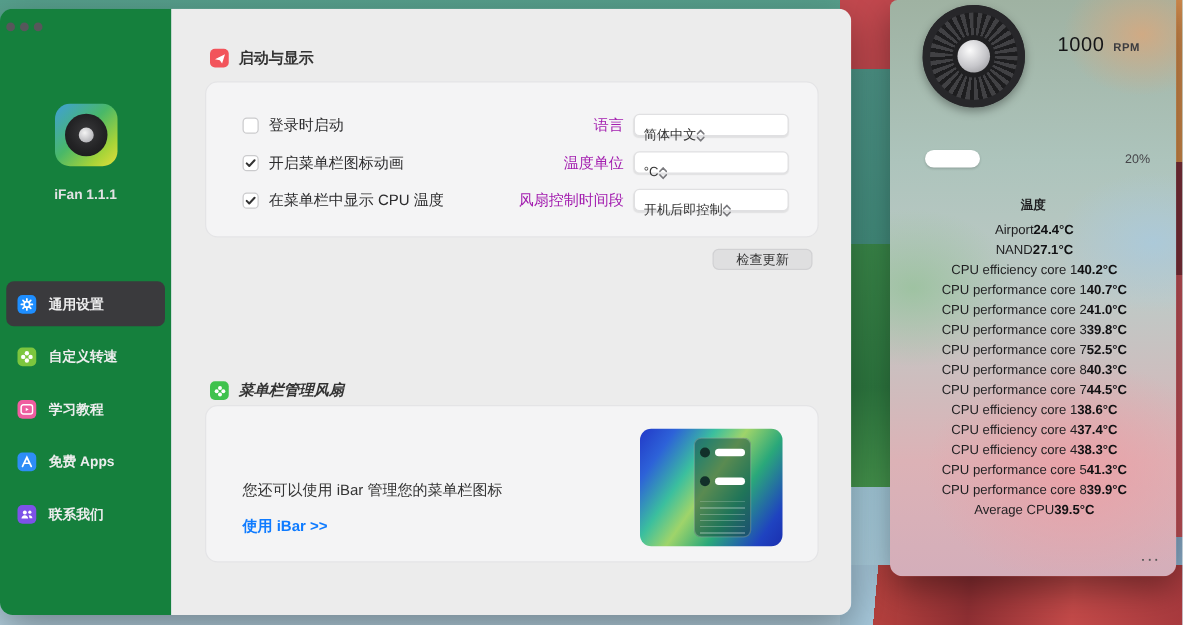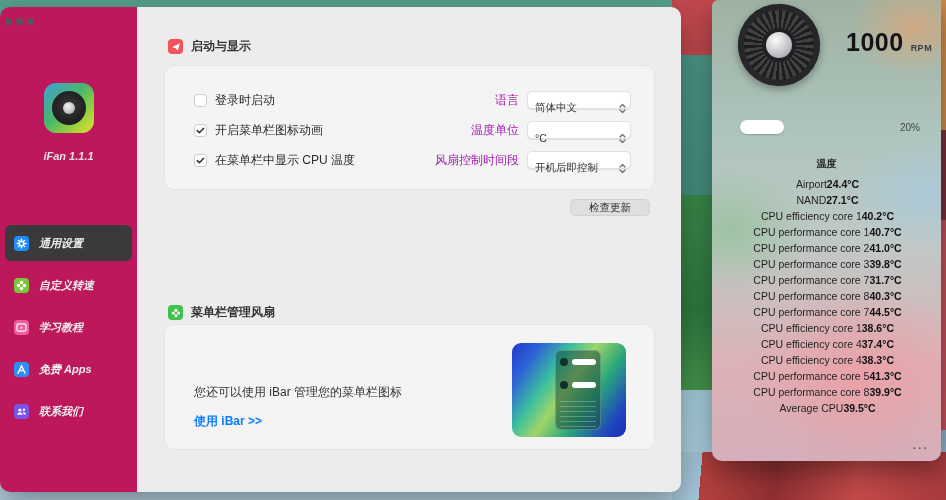--- a/index.html
+++ b/index.html
@@ -14,21 +14,21 @@
     background:linear-gradient(180deg,#c4494f 0%,#c4494f 11%,#4f988a 11%,#459181 39%,#3c8c4c 39%,#2f7c42 62%,#47994f 78%,#a8cfe0 78%,#b4d6e6 100%); }
   .wp-right { position:absolute; right:0; top:0; width:6px; height:500px;
     background:linear-gradient(180deg,#d08a4c 0%,#cf8848 26%,#7a2e38 26%,#7a2e38 44%,#bd4e55 44%,#c25058 86%,#88aac8 86%,#9cc0d8 100%); }
   .wp-br { position:absolute; left:672px; top:452px; right:0; bottom:0;
     background:linear-gradient(95deg,#a8cadd 0%,#a8cadd 11%,#b8423f 11%,#8e2f33 38%,#c44a49 68%,#a83a3e 100%); }
 
   
   .window { position:absolute; left:0; top:7px; width:681px; height:485px;
     display:flex; border-radius:10px; overflow:hidden;
     box-shadow:0 12px 34px rgba(0,0,0,.38); }
-  .sidebar { position:relative; width:137px; background:#be185d; flex:none;font-style:italic; }
+  .sidebar { position:relative; width:137px; background:#15803d; flex:none; }
   .lights { position:absolute; left:5px; top:11px; display:flex; gap:4px; }
   .light { width:7px; height:7px; border-radius:50%; background:#57575b; }
   .app-icon { position:absolute; left:44px; top:76px; width:50px; height:50px; border-radius:12px;
     background:linear-gradient(135deg,#3f9fd8 0%,#49b868 45%,#a8d438 78%,#e4de3c 100%);
     display:flex; align-items:center; justify-content:center; }
   .app-icon .fan-core { width:34px; height:34px; border-radius:50%;
     background:radial-gradient(circle at 50% 45%,#3a3a3c 0%,#232325 55%,#161618 100%);
     display:flex; align-items:center; justify-content:center; }
   .app-icon .fan-dot { width:12px; height:12px; border-radius:50%;
     background:radial-gradient(circle at 40% 35%,#f4f4f4,#b8b8bc 70%,#909094); }
@@ -47,40 +47,40 @@
   .sb-ic.appstore svg.g-app { display:block; }
   .sb-ic.contact svg.g-con { display:block; }
   .menu-label { font-size:11px; font-weight:600; color:#ededee; white-space:nowrap; }
 
   .content { position:relative; flex:1; background:#ececec; }
   .sec-head { position:absolute; display:flex; align-items:center; gap:8px; }
   .sec-head .sec-ic { width:15px; height:15px; border-radius:4px; display:flex;
     align-items:center; justify-content:center; }
   .sec-title { font-size:12px; font-weight:700; color:#333; }
   .sec1-head { left:31px; top:31px; }
-  .sec2-head { left:31px; top:297px; }
+  .sec2-head { left:31px; top:297px;font-style:italic; }
   .card { position:absolute; left:27px; width:491px; background:#f4f4f5;
     border:1px solid #e4e4e6; border-radius:10px; }
   .card1 { top:58px; height:125px; }
   .card2 { top:317px; height:126px; }
 
   .cb-stack { position:absolute; left:29px; top:19px; }
   .cb-row { height:30px; display:flex; align-items:center; gap:8px; }
   .cb { width:13px; height:13px; border-radius:3.5px; background:#ffffff;
     border:1px solid #cbcbcd; display:flex; align-items:center; justify-content:center; }
   .cb svg { display:none; width:9px; height:9px; }
   .cb-row.checked .cb svg { display:block; }
   .cb-label { font-size:12px; color:#2b2b2d; }
 
   .sel-stack { position:absolute; right:23px; top:19px; }
   .sel-row { height:30px; display:flex; align-items:center; justify-content:flex-end; gap:8px; }
   .sel-label { font-size:12px; color:#a21caf; white-space:nowrap; }
-  .select { width:104px; height:17px; background:#ffffff; border-radius:4.5px;
+  .select { width:124px; height:17px; background:#ffffff; border-radius:4.5px;
     border:1px solid #e0e0e2; box-shadow:0 1px 1px rgba(0,0,0,.08);
-    display:flex; align-items:center; justify-content:space-between; padding:16px 4px 0 7px; }
+    display:flex; align-items:center; padding:16px 4px 0 7px; }
   .select .sel-val { font-size:10.5px; color:#333; white-space:nowrap; }
 
   .update-btn { position:absolute; left:433px; top:192px; width:80px; height:17px;
     background:#dfdfe0; border:1px solid #d1d1d3; border-radius:5px;
     font-size:10.5px; color:#333; display:flex; align-items:center; justify-content:center; }
 
   .card2 .line { position:absolute; left:29px; font-size:12px; color:#333; white-space:nowrap; }
   .l1 { top:29px; } .l2 { top:59px; }
   .ibar-link { position:absolute; left:29px; top:88px; font-size:12px; font-weight:600;
     color:#0f7bff; cursor:pointer; }
@@ -107,21 +107,21 @@
       linear-gradient(180deg,#9fb2a2 0%,#adc4bc 28%,#bfc9c6 52%,#dcb2b6 80%,#d4aeba 100%);
     box-shadow:0 10px 28px rgba(0,0,0,.4); }
   .fan-big { position:absolute; left:26px; top:4px; width:82px; height:82px; border-radius:50%;
     background:repeating-conic-gradient(#1d1d1f 0deg 5.5deg, #414144 5.5deg 11.5deg, #2a2a2c 11.5deg 12deg);
     box-shadow:inset 0 0 0 6px #27272a, 0 3px 8px rgba(0,0,0,.35);
     display:flex; align-items:center; justify-content:center; }
   .fan-big .cap { width:26px; height:26px; border-radius:50%;
     background:radial-gradient(circle at 38% 32%,#fbfbfb,#c6c6ca 55%,#8c8c90 100%);
     box-shadow:0 0 0 4px #202022; }
   .rpm-wrap { position:absolute; left:134px; top:28px; display:flex; align-items:baseline; gap:7px; }
-  .rpm-val { font-size:25px; font-weight:700; color:#141416; letter-spacing:.5px; }
+  .rpm-val { font-size:16px; font-weight:400; color:#141416; letter-spacing:.5px; }
   .rpm-unit { font-size:9px; font-weight:700; color:#3c3c40; letter-spacing:.5px; }
   .slider-pill { position:absolute; left:28px; top:120px; width:44px; height:14px;
     border-radius:7px; background:#ffffff; box-shadow:0 1px 2px rgba(0,0,0,.18); }
   .fan-pct { position:absolute; right:21px; top:122px; font-size:10px; color:#46464a; }
   .temps-title { position:absolute; top:157px; width:100%; text-align:center;
     font-size:10px; font-weight:700; color:#1e1e20; }
   .temps { position:absolute; left:10px; right:8px; top:176px; }
   .t-row { height:16px; display:flex; align-items:center; justify-content:center; }
   .t-name { font-size:10.5px; font-weight:500; color:#1f1f21; }
   .t-val { font-size:10.5px; font-weight:700; color:#111113; }
@@ -341,21 +341,21 @@
         <div class="t-row">
           <span class="t-name">CPU performance core 2</span>
           <span class="t-val">41.0°C</span>
         </div>
         <div class="t-row">
           <span class="t-name">CPU performance core 3</span>
           <span class="t-val">39.8°C</span>
         </div>
         <div class="t-row">
           <span class="t-name">CPU performance core 7</span>
-          <span class="t-val">31.7°C</span>
+          <span class="t-val">52.5°C</span>
         </div>
         <div class="t-row">
           <span class="t-name">CPU performance core 8</span>
           <span class="t-val">40.3°C</span>
         </div>
         <div class="t-row">
           <span class="t-name">CPU performance core 7</span>
           <span class="t-val">44.5°C</span>
         </div>
         <div class="t-row">

